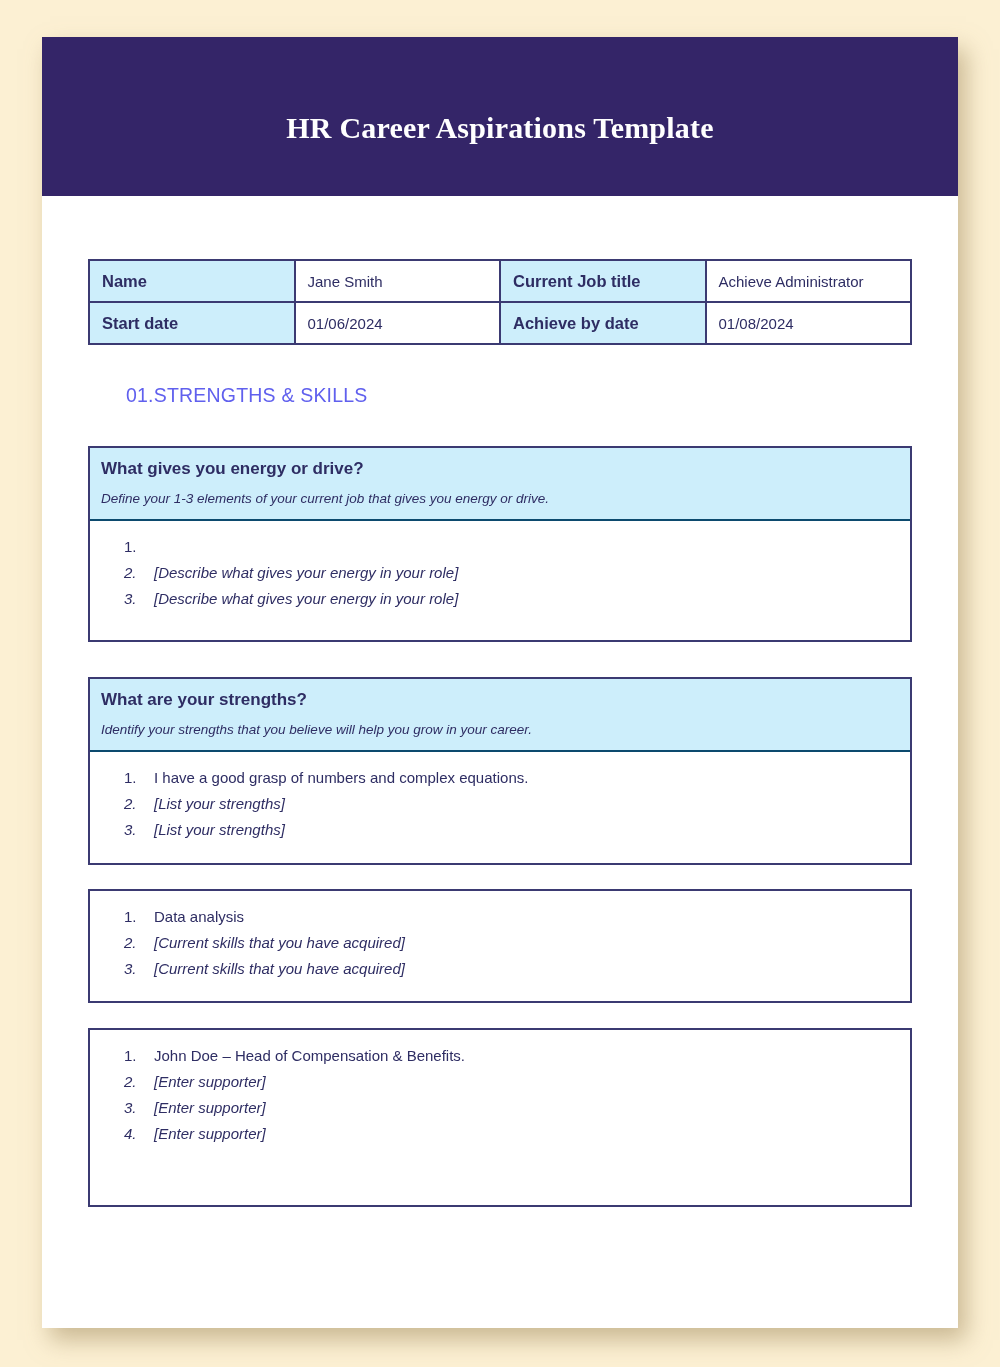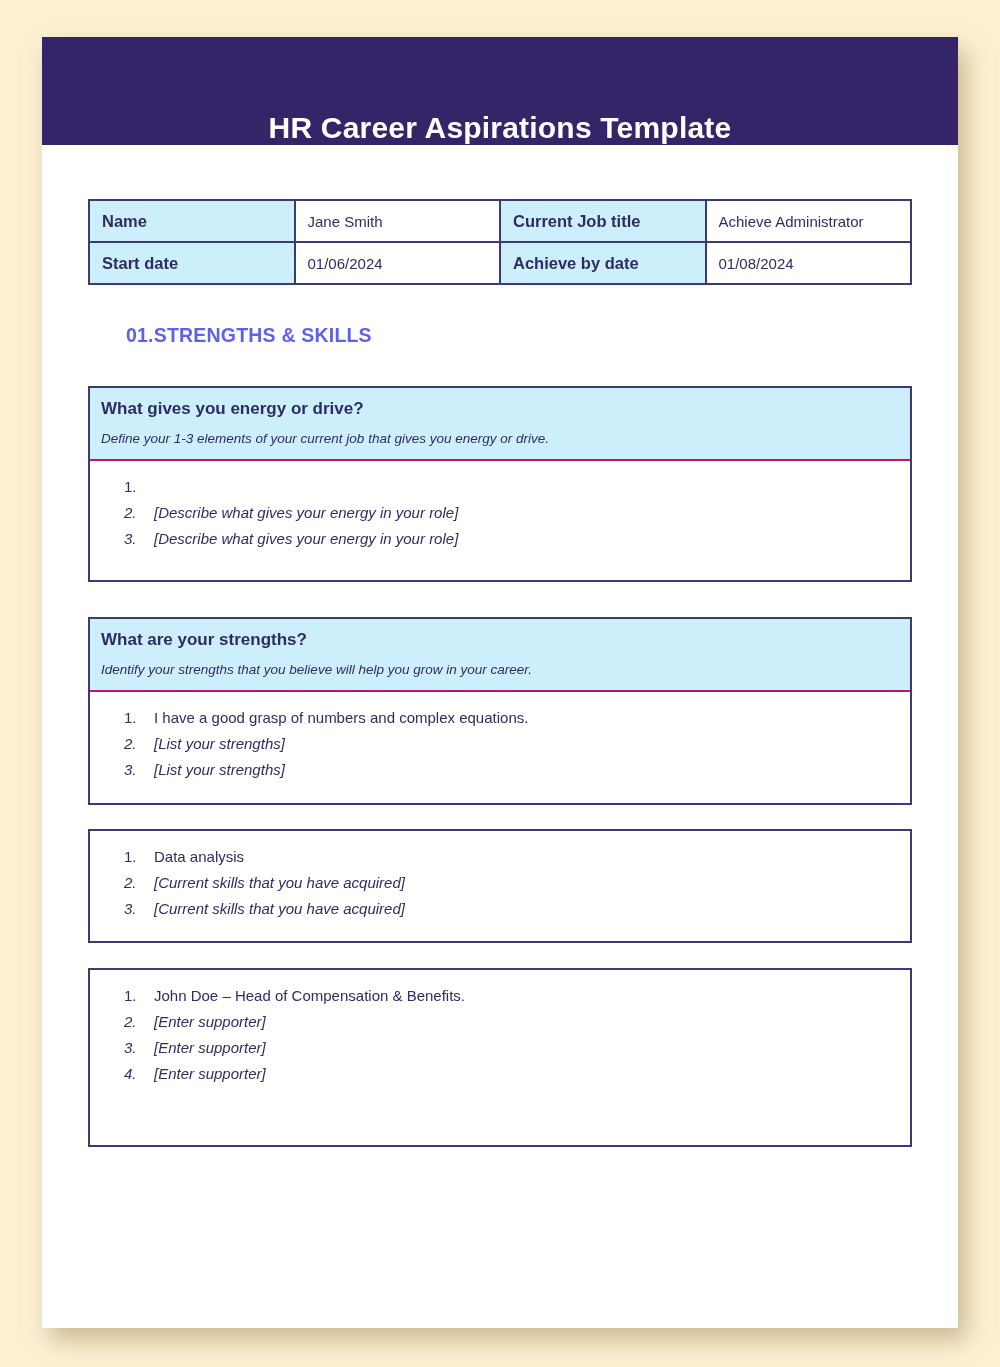--- a/index.html
+++ b/index.html
@@ -13,34 +13,35 @@
   .page {
     position: absolute;
     left: 42px;
     top: 37px;
     width: 916px;
     height: 1291px;
     background: #ffffff;
     box-shadow: 8px 12px 22px rgba(163, 141, 97, 0.55);
   }
   .banner {
-    height: 108px;
+    height: 159px;
     background: #342568;
     display: flex;
-    align-items: flex-end;
+    align-items: center;
     justify-content: center;
+    font-family: Liberation Serif, serif;
   }
   .banner h1 {
     margin: 22px 0 0 0;
     color: #ffffff;
     font-size: 30px;
     font-weight: bold;
     letter-spacing: 0.2px;
   }
-  .content { padding: 0 46px; }
+  .content { padding: 9px 46px; }
 
   
   .info-table {
     width: 100%;
     border-collapse: collapse;
     margin-top: 54px;
     table-layout: fixed;
   }
   .info-table td {
     border: 2px solid #3b3a72;
@@ -50,38 +51,38 @@
     font-size: 15px;
   }
   .info-table td.cell-label {
     background: #cdeefb;
     font-weight: bold;
     font-size: 16.5px;
   }
 
   .section-heading {
     color: #6060ee;
-    font-weight: bold;
+    font-weight: normal;
     font-size: 19.5px;
     margin: 39px 0 0 38px;
     letter-spacing: 0.2px;
   }
 
   
   .qbox {
     border: 2px solid #3b3a72;
     box-sizing: border-box;
   }
   .qbox-1 { margin-top: 39px; }
   .qbox-2 { margin-top: 35px; }
   .qbox-3 { margin-top: 24px; }
   .qbox-4 { margin-top: 25px; }
   .qbox-header {
     background: #cdeefb;
-    border-bottom: 2px solid #be185d;
+    border-bottom: 2px solid #0c4a6e;
     padding: 11px 12px 13px 11px;
   }
   .qbox-question {
     font-size: 17px;
     font-weight: bold;
     color: #2e2d63;
   }
   .qbox-desc {
     font-size: 13.5px;
     font-style: italic;

